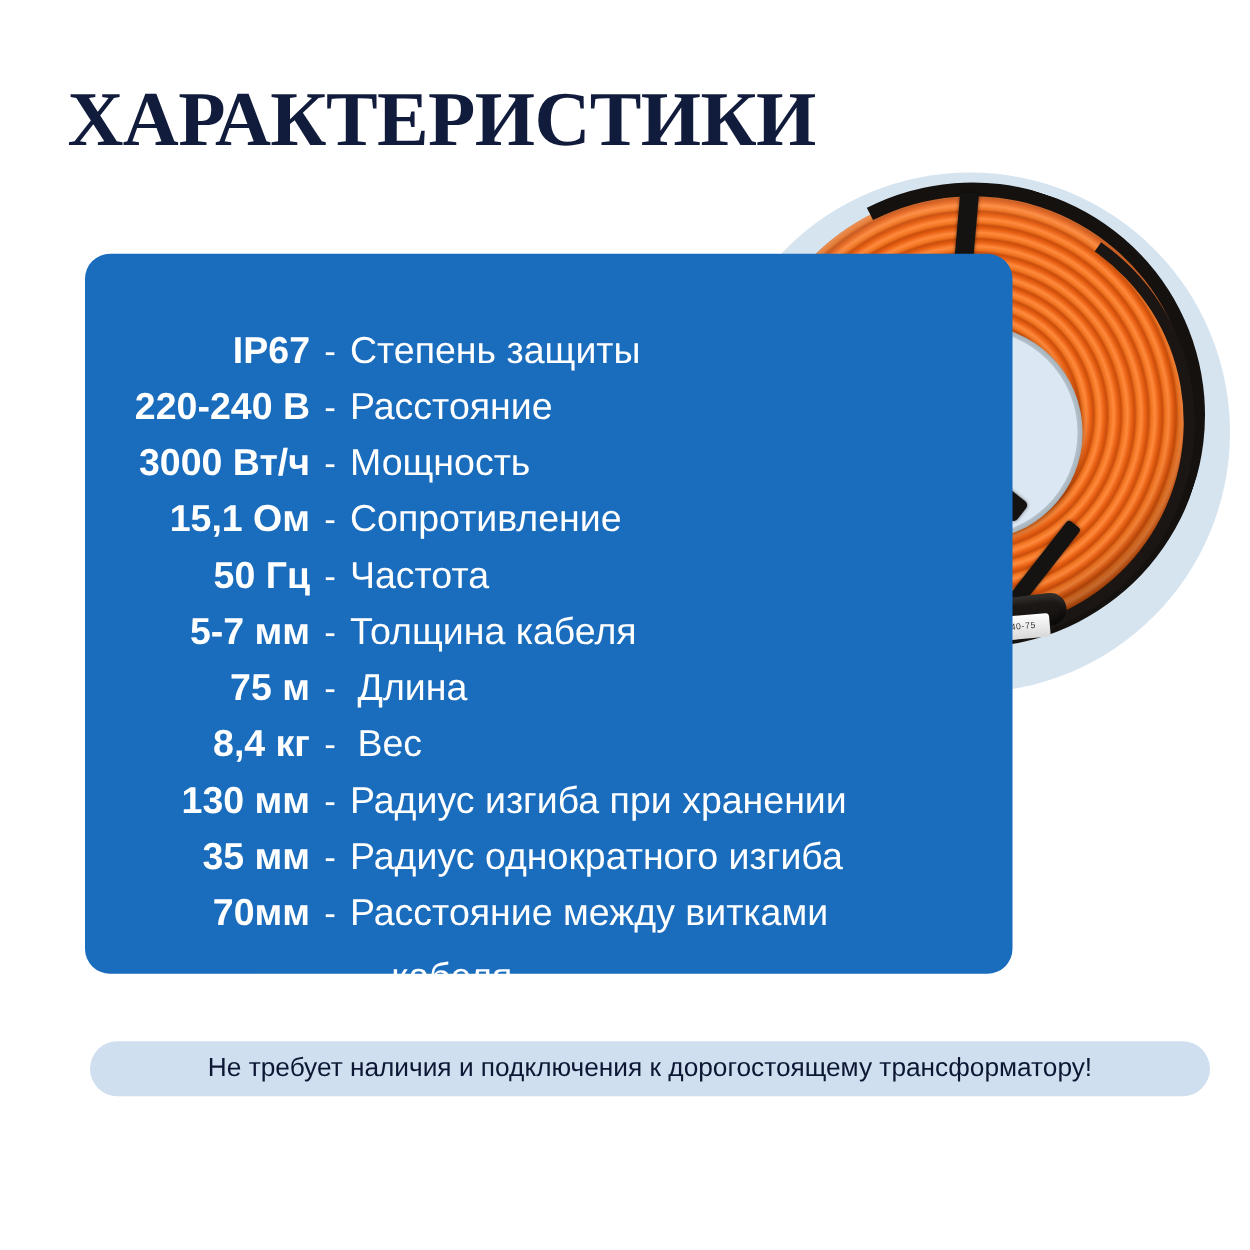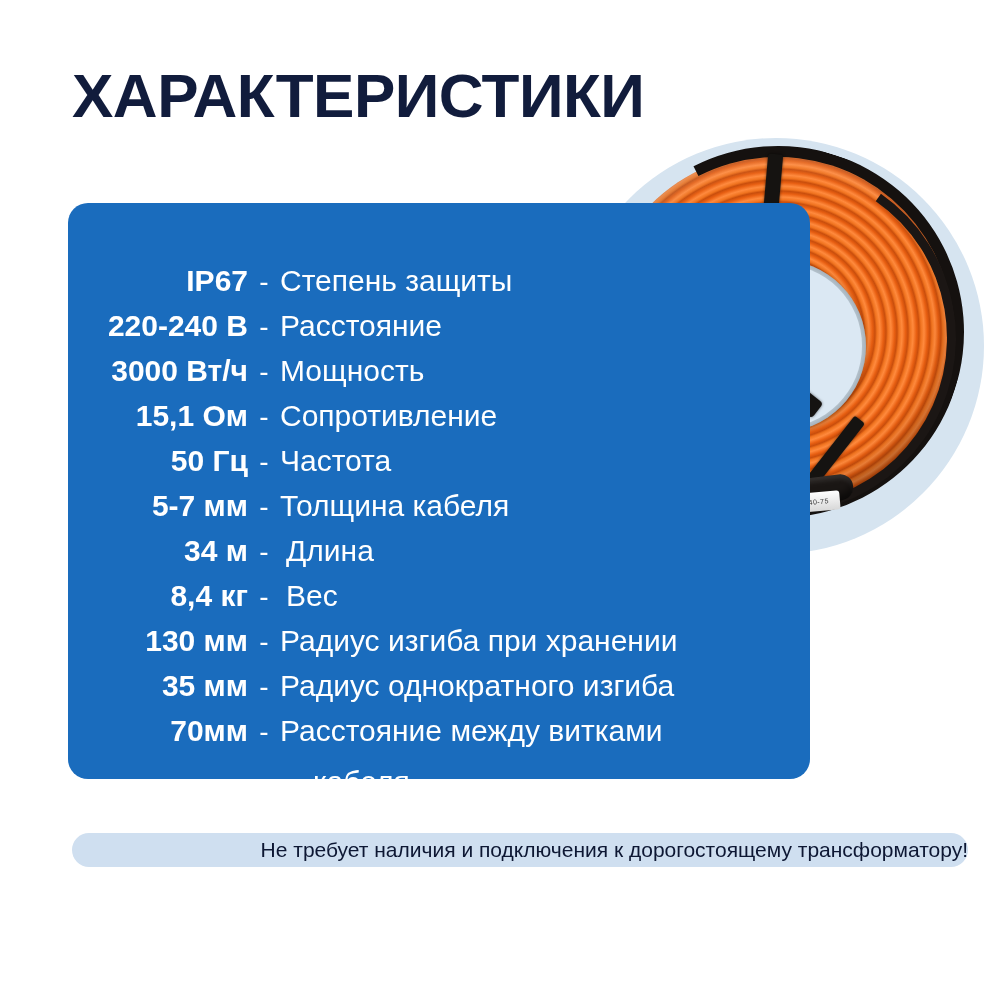--- a/index.html
+++ b/index.html
@@ -13,28 +13,29 @@
     width: 1000px;
     height: 1000px;
     background: #ffffff;
     overflow: hidden;
     font-family: "Liberation Sans", "DejaVu Sans", sans-serif;
   }
 
   
   #page-title {
     position: absolute;
-    left: 72px;
+    left: 54px;
     top: 62px;
     font-size: 62px;
     line-height: 68px;
     font-weight: bold;
     letter-spacing: -0.5px;
     color: #111c3c;
     white-space: nowrap;
+    font-family: Liberation Serif, serif;
   }
 
   
   #product-photo {
     position: absolute;
     left: 568px;
     top: 138px;
     width: 416px;
     height: 416px;
   }
@@ -210,26 +211,26 @@
     height: 45px;
     line-height: 45px;
   }
 
   
   #footer-note {
     position: absolute;
     left: 72px;
     top: 833px;
     width: 896px;
-    height: 34px;
+    height: 44px;
     background: #cfdff0;
     border-radius: 25px;
     display: flex;
     align-items: center;
-    justify-content: flex-end;
+    justify-content: center;
   }
   #footer-note-text {
     font-size: 21px;
     color: #0d1733;
     white-space: nowrap;
   }
 </style>
 </head>
 <body>
 
@@ -284,21 +285,21 @@
           <div class="spec-value">50 Гц</div>
           <div class="spec-dash">-</div>
           <div class="spec-label">Частота</div>
         </div>
         <div class="spec-row">
           <div class="spec-value">5-7 мм</div>
           <div class="spec-dash">-</div>
           <div class="spec-label">Толщина кабеля</div>
         </div>
         <div class="spec-row">
-          <div class="spec-value">34 м</div>
+          <div class="spec-value">75 м</div>
           <div class="spec-dash">-</div>
           <div class="spec-label indented">Длина</div>
         </div>
         <div class="spec-row">
           <div class="spec-value">8,4 кг</div>
           <div class="spec-dash">-</div>
           <div class="spec-label indented">Вес</div>
         </div>
         <div class="spec-row">
           <div class="spec-value">130 мм</div>

